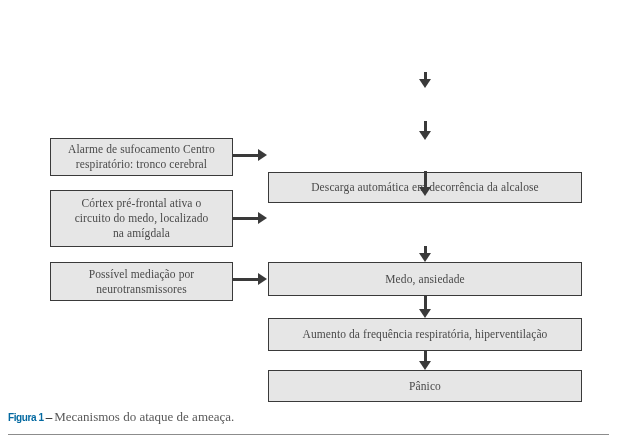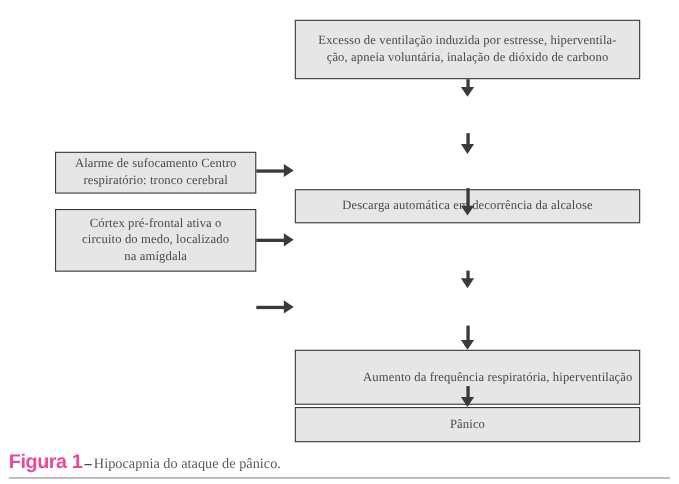--- a/index.html
+++ b/index.html
@@ -90,22 +90,22 @@
   }
   #caption-line {
     font-family: "Liberation Serif", "DejaVu Serif", serif;
     font-size: 13px;
     color: #595959;
     white-space: nowrap;
   }
   #caption-line .cap-label {
     font-family: "Liberation Sans", "DejaVu Sans", sans-serif;
     font-weight: bold;
-    font-size: 18px;
-    color: #ec4899;
+    font-size: 10px;
+    color: #0369a1;
     letter-spacing: -0.4px;
   }
   #caption-line .cap-dash {
     font-weight: bold;
     color: #1a1a1a;
     padding: 0 2px;
   }
   #caption-rule {
     position: absolute;
     left: 8px;
@@ -113,51 +113,54 @@
     width: 601px;
     height: 1px;
     background: #8c8c8c;
   }
 </style>
 </head>
 <body>
 
 <div id="figure-canvas">
 
-  <div class="node main-col" style="top:18px;  height:54px;">
-    <span class="txt">Excesso de ventilação induzida por estresse, hiperventila-
-ção, apneia voluntária, inalação de dióxido de carbono</span>
-  </div>
 
 
   <div class="node main-col" style="top:140px; height:31px;margin-top:32px;">
     <span class="txt">Descarga automática em decorrência da alcalose</span>
   </div>
 
 
+  <div class="node main-col" style="top:262px; height:34px;">
+    <span class="txt">Medo, ansiedade</span>
+  </div>
 
-  <div class="node main-col" style="top:318px; height:50px;text-align:right;">
+  <div class="node main-col" style="top:318px; height:33px;">
     <span class="txt">Aumento da frequência respiratória, hiperventilação</span>
   </div>
 
   <div class="node side-col" style="top:138px; height:38px;">
     <span class="txt">Alarme de sufocamento Centro
 respiratório: tronco cerebral</span>
   </div>
 
   <div class="node main-col" style="top:370px; height:32px;">
     <span class="txt">Pânico</span>
   </div>
 
   <div class="node side-col" style="top:190px; height:57px;">
     <span class="txt">Córtex pré-frontal ativa o
 circuito do medo, localizado
 na amígdala</span>
   </div>
 
+  <div class="node side-col" style="top:262px; height:39px;">
+    <span class="txt">Possível mediação por
+neurotransmissores</span>
+  </div>
 
   <div class="v-line" style="left:423.5px; top:72px;  height:10px;"></div>
   <div class="v-arrow" style="left:418.5px; top:79px;"></div>
 
   <div class="v-line" style="left:423.5px; top:121px; height:12px;"></div>
   <div class="v-arrow" style="left:418.5px; top:131px;"></div>
 
   <div class="v-line" style="left:423.5px; top:171px; height:17px;"></div>
   <div class="v-arrow" style="left:418.5px; top:187px;"></div>
 
@@ -174,18 +177,18 @@
   <div class="h-arrow" style="left:258px; top:149px;"></div>
 
   <div class="h-line" style="left:233px; top:217px; width:27px;"></div>
   <div class="h-arrow" style="left:258px; top:212px;"></div>
 
   <div class="h-line" style="left:233px; top:278px; width:27px;"></div>
   <div class="h-arrow" style="left:258px; top:273px;"></div>
 
   <div id="caption-area">
     <div id="caption-line">
-      <span class="cap-label">Figura 1</span><span class="cap-dash">–</span><span class="cap-text">Hipocapnia do ataque de pânico.</span>
+      <span class="cap-label">Figura 1</span><span class="cap-dash">–</span><span class="cap-text">Mecanismos do ataque de ameaça.</span>
     </div>
   </div>
   <div id="caption-rule"></div>
 
 </div>
 
 </body></html>

